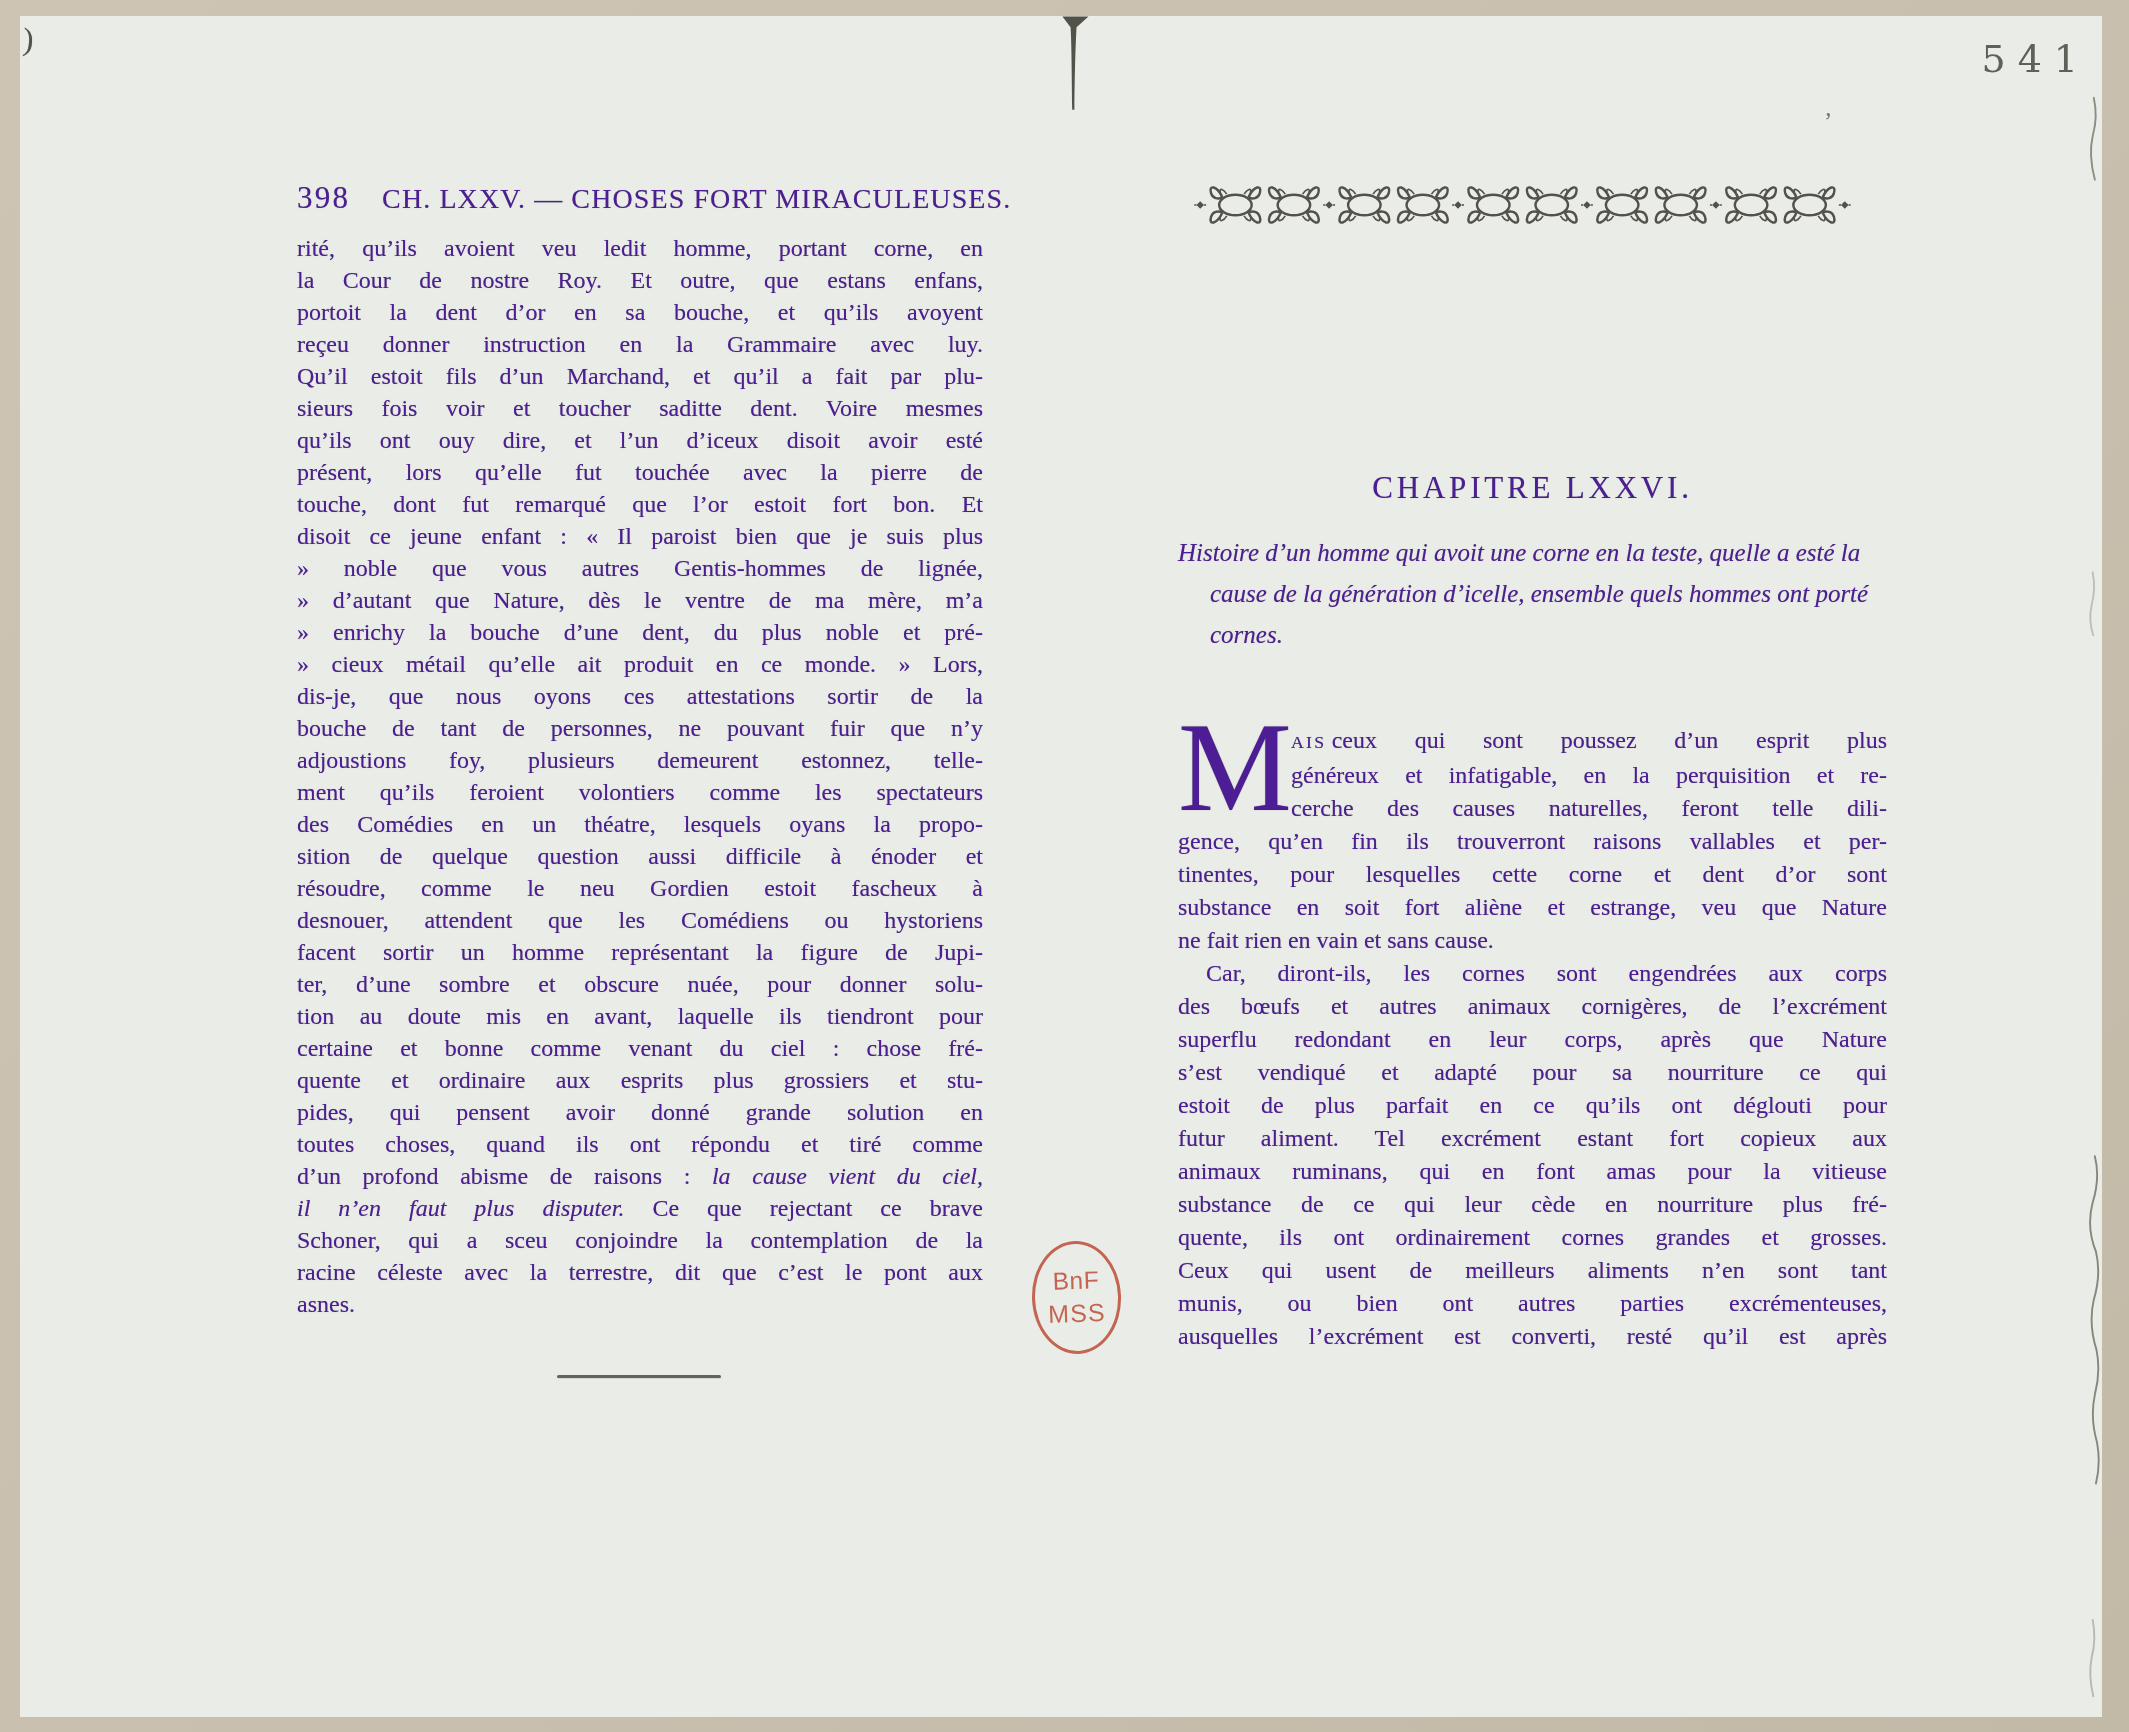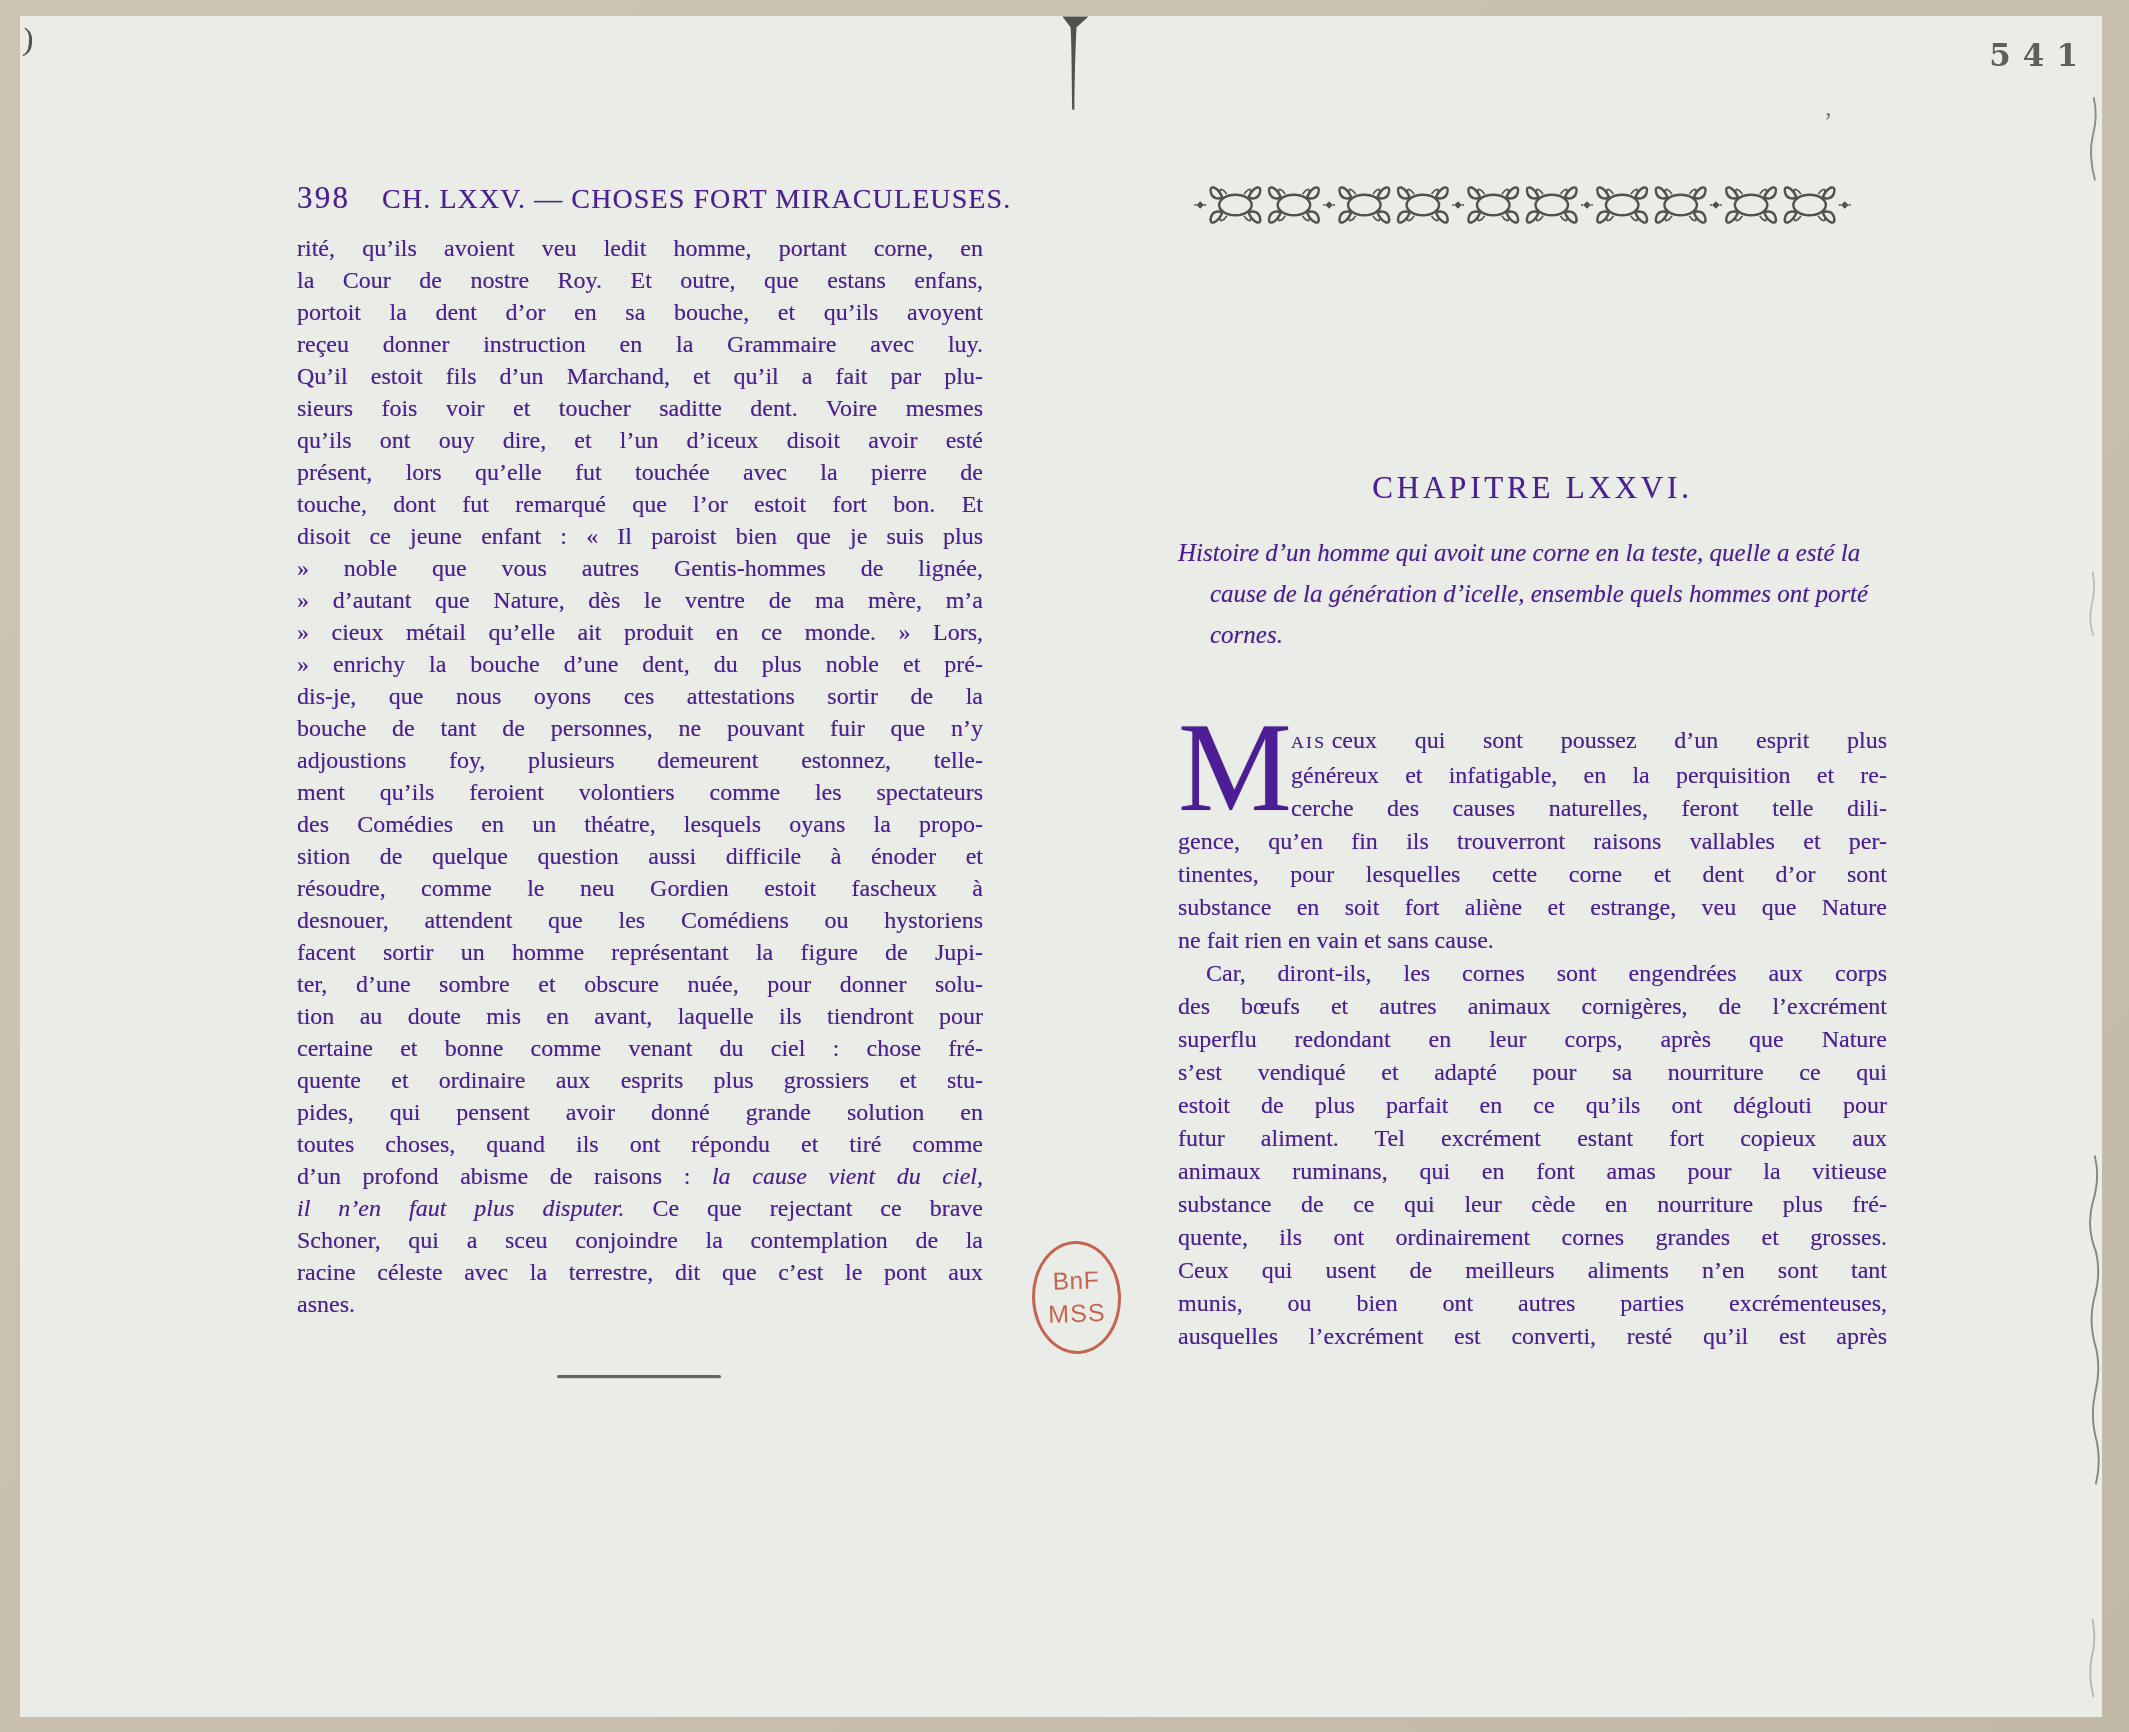--- a/index.html
+++ b/index.html
@@ -67,22 +67,22 @@
     transform:rotate(-2deg);
     display:flex;flex-direction:column;align-items:center;justify-content:center;
     gap:3.3px;color:#c05a44;opacity:.92;
     font-family:"Liberation Sans", sans-serif;
   }
   #stamp .stamp-line1{font-size:24.5px;letter-spacing:0.5px;}
   #stamp .stamp-line2{font-size:25px;letter-spacing:1.1px;}
   
   #handwritten-number{
     position:absolute;left:1950px;top:21px;width:120px;
-    font-family:"DejaVu Serif", serif;font-size:31px;letter-spacing:12px;
-    color:#50524a;opacity:.9;text-align:right;white-space:nowrap;font-weight:bold;
+    font-family:"DejaVu Serif", serif;font-size:38px;letter-spacing:12px;
+    color:#50524a;opacity:.9;text-align:right;white-space:nowrap;
   }
   #corner-mark{
     position:absolute;left:3.3px;top:4.4px;font-size:32px;color:#383a30;opacity:.85;
     transform:rotate(4deg);
   }
   #edge-apostrophe{
     position:absolute;left:1804px;top:92px;font-size:25px;color:#5a594e;opacity:.8;
   }
   #top-streak{position:absolute;left:1037px;top:0;}
   #right-edge-marks{position:absolute;left:2054px;top:0;}
@@ -123,22 +123,22 @@
         <div class="line"><span>portoit la dent d’or en sa bouche, et qu’ils avoyent</span></div>
         <div class="line"><span>reçeu donner instruction en la Grammaire avec luy.</span></div>
         <div class="line"><span>Qu’il estoit fils d’un Marchand, et qu’il a fait par plu-</span></div>
         <div class="line"><span>sieurs fois voir et toucher saditte dent. Voire mesmes</span></div>
         <div class="line"><span>qu’ils ont ouy dire, et l’un d’iceux disoit avoir esté</span></div>
         <div class="line"><span>présent, lors qu’elle fut touchée avec la pierre de</span></div>
         <div class="line"><span>touche, dont fut remarqué que l’or estoit fort bon. Et</span></div>
         <div class="line"><span>disoit ce jeune enfant : « Il paroist bien que je suis plus</span></div>
         <div class="line"><span>» noble que vous autres Gentis-hommes de lignée,</span></div>
         <div class="line"><span>» d’autant que Nature, dès le ventre de ma mère, m’a</span></div>
+        <div class="line"><span>» enrichy la bouche d’une dent, du plus noble et pré-</span></div>
         <div class="line"><span>» cieux métail qu’elle ait produit en ce monde. » Lors,</span></div>
-        <div class="line"><span>» enrichy la bouche d’une dent, du plus noble et pré-</span></div>
         <div class="line"><span>dis-je, que nous oyons ces attestations sortir de la</span></div>
         <div class="line"><span>bouche de tant de personnes, ne pouvant fuir que n’y</span></div>
         <div class="line"><span>adjoustions foy, plusieurs demeurent estonnez, telle-</span></div>
         <div class="line"><span>ment qu’ils feroient volontiers comme les spectateurs</span></div>
         <div class="line"><span>des Comédies en un théatre, lesquels oyans la propo-</span></div>
         <div class="line"><span>sition de quelque question aussi difficile à énoder et</span></div>
         <div class="line"><span>résoudre, comme le neu Gordien estoit fascheux à</span></div>
         <div class="line"><span>desnouer, attendent que les Comédiens ou hystoriens</span></div>
         <div class="line"><span>facent sortir un homme représentant la figure de Jupi-</span></div>
         <div class="line"><span>ter, d’une sombre et obscure nuée, pour donner solu-</span></div>

